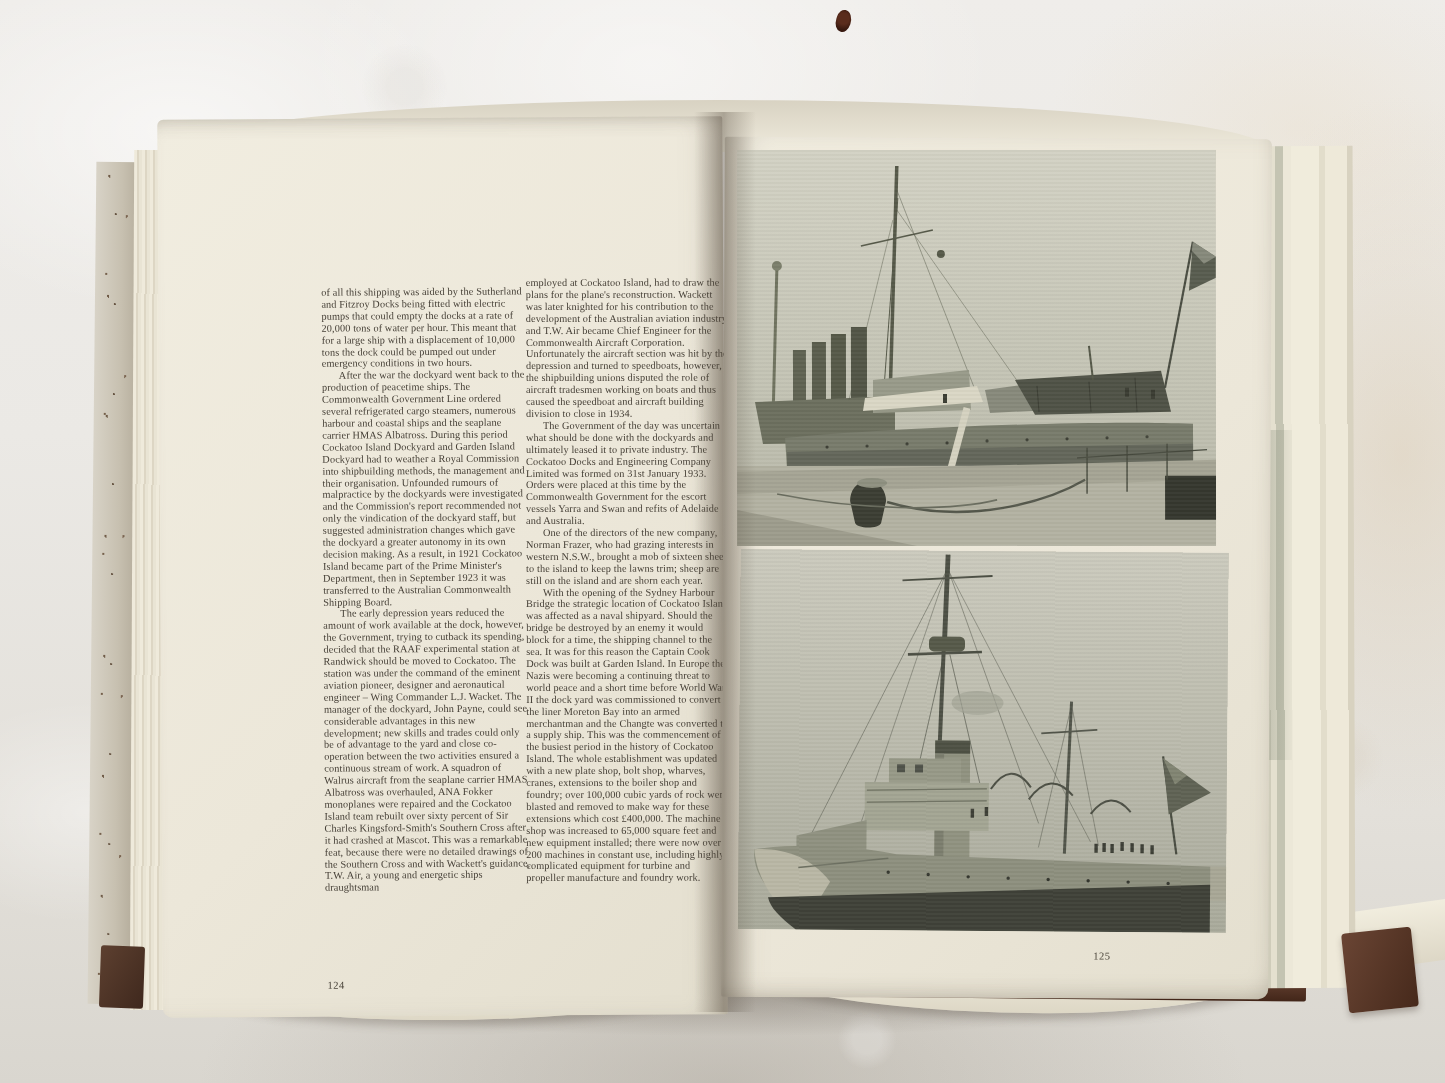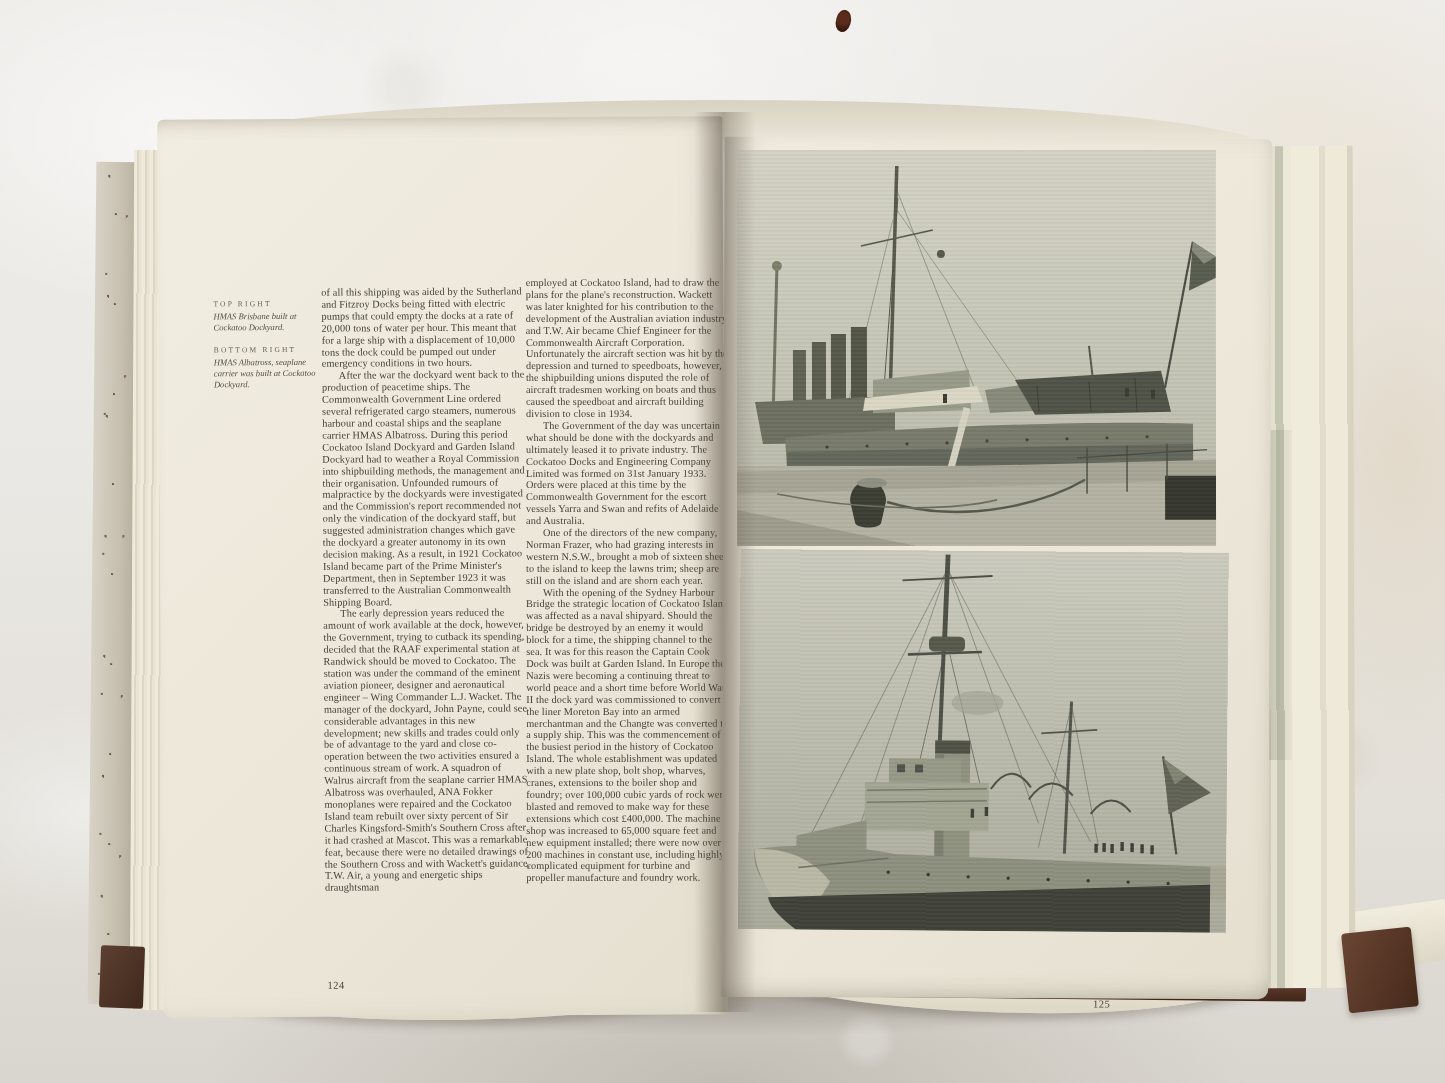--- a/index.html
+++ b/index.html
@@ -92,21 +92,21 @@
 
   .col{position:absolute;color:#443e35;font-size:10.3px;line-height:11.9px;
        text-align:left;letter-spacing:.1px;}
   .col p{margin:0;text-indent:17px;}
   .col p.noindent{text-indent:0;}
   .col1{left:163px;top:168px;width:206px;}
   .col2{left:366px;top:160px;width:203px;transform:rotate(.3deg);}
 
   .pagenum{position:absolute;font-size:10.5px;color:#4a443a;letter-spacing:.5px;}
   .pn-left{left:165px;top:861px;}
-  .pn-right{left:372px;top:860px;font-family:Liberation Serif, serif;}
+  .pn-right{left:372px;top:812px;font-family:Liberation Serif, serif;}
 
   
   .photo{position:absolute;margin:0;padding:0;overflow:hidden;
     box-shadow:inset 0 0 26px rgba(60,62,50,.25);}
   .photo svg{display:block;width:100%;height:100%;}
   .photo:after{content:"";position:absolute;inset:0;
     background:repeating-linear-gradient(0deg,rgba(255,255,255,.03) 0 2px,rgba(0,0,0,.025) 2px 4px);}
   .photo-top{left:13px;top:12px;width:479px;height:396px;transform:rotate(-.3deg);}
   .photo-bottom{left:17px;top:413px;width:488px;height:380px;transform:rotate(.2deg);}
 </style>
@@ -125,30 +125,20 @@
     <div class="cover-corner-bl"></div>
     <div class="under-curl-left"></div>
     <div class="under-curl-right"></div>
     <div class="maroon-bottom"></div>
     <div class="loose-pages-right"></div>
     <div class="fore-edge"></div>
     <div class="fore-edge-tint"></div>
     <div class="maroon-right"></div>
 
     <div class="page left-page">
-      <div class="captions">
-        <div class="cap">
-          <div class="cap-label">TOP RIGHT</div>
-          <div class="cap-text">HMAS Brisbane built at Cockatoo Dockyard.</div>
-        </div>
-        <div class="cap">
-          <div class="cap-label">BOTTOM RIGHT</div>
-          <div class="cap-text">HMAS Albatross, seaplane carrier was built at Cockatoo Dockyard.</div>
-        </div>
-      </div>
 
       <div class="col col1">
           <p class="noindent">of all this shipping was aided by the Sutherland and Fitzroy Docks being fitted with electric pumps that could empty the docks at a rate of 20,000 tons of water per hour. This meant that for a large ship with a displacement of 10,000 tons the dock could be pumped out under emergency conditions in two hours.</p>
           <p>After the war the dockyard went back to the production of peacetime ships. The Commonwealth Government Line ordered several refrigerated cargo steamers, numerous harbour and coastal ships and the seaplane carrier HMAS Albatross. During this period Cockatoo Island Dockyard and Garden Island Dockyard had to weather a Royal Commission into shipbuilding methods, the management and their organisation. Unfounded rumours of malpractice by the dockyards were investigated and the Commission's report recommended not only the vindication of the dockyard staff, but suggested administration changes which gave the dockyard a greater autonomy in its own decision making. As a result, in 1921 Cockatoo Island became part of the Prime Minister's Department, then in September 1923 it was transferred to the Australian Commonwealth Shipping Board.</p>
           <p>The early depression years reduced the amount of work available at the dock, however, the Government, trying to cutback its spending, decided that the RAAF experimental station at Randwick should be moved to Cockatoo. The station was under the command of the eminent aviation pioneer, designer and aeronautical engineer – Wing Commander L.J. Wacket. The manager of the dockyard, John Payne, could see considerable advantages in this new development; new skills and trades could only be of advantage to the yard and close co-operation between the two activities ensured a continuous stream of work. A squadron of Walrus aircraft from the seaplane carrier HMAS Albatross was overhauled, ANA Fokker monoplanes were repaired and the Cockatoo Island team rebuilt over sixty percent of Sir Charles Kingsford-Smith's Southern Cross after it had crashed at Mascot. This was a remarkable feat, because there were no detailed drawings of the Southern Cross and with Wackett's guidance, T.W. Air, a young and energetic ships draughtsman</p>
         </div>
       <div class="col col2">
           <p class="noindent">employed at Cockatoo Island, had to draw the plans for the plane's reconstruction. Wackett was later knighted for his contribution to the development of the Australian aviation industry and T.W. Air became Chief Engineer for the Commonwealth Aircraft Corporation. Unfortunately the aircraft section was hit by the depression and turned to speedboats, however, the shipbuilding unions disputed the role of aircraft tradesmen working on boats and thus caused the speedboat and aircraft building division to close in 1934.</p>
           <p>The Government of the day was uncertain what should be done with the dockyards and ultimately leased it to private industry. The Cockatoo Docks and Engineering Company Limited was formed on 31st January 1933. Orders were placed at this time by the Commonwealth Government for the escort vessels Yarra and Swan and refits of Adelaide and Australia.</p>
           <p>One of the directors of the new company, Norman Frazer, who had grazing interests in western N.S.W., brought a mob of sixteen sheep to the island to keep the lawns trim; sheep are still on the island and are shorn each year.</p>

